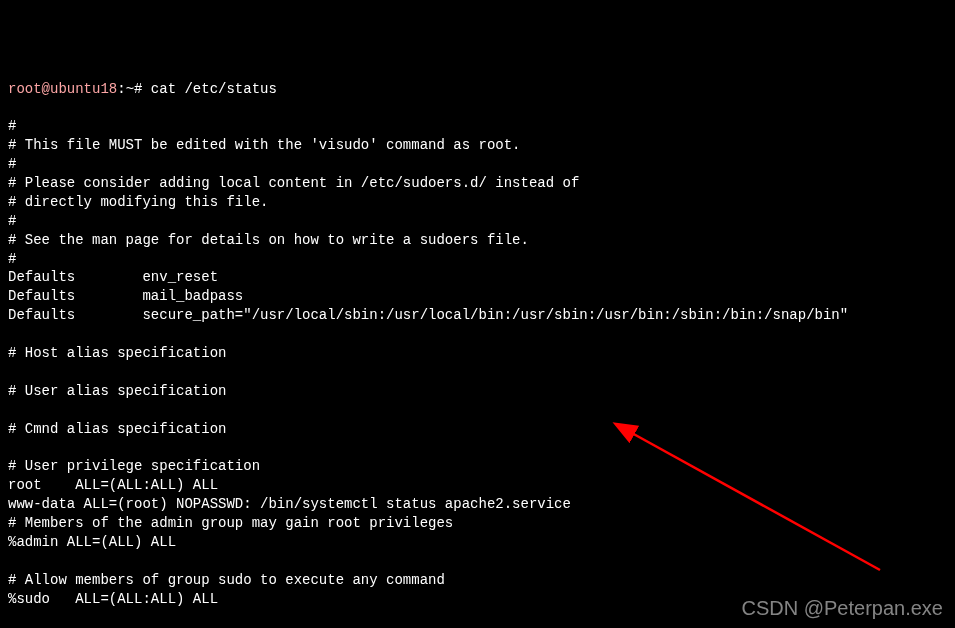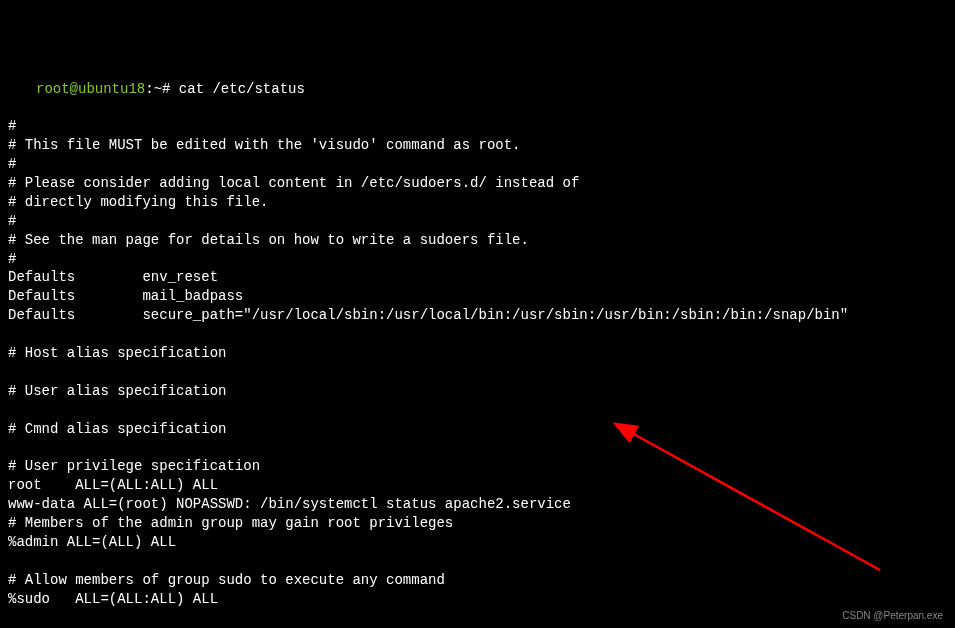--- a/index.html
+++ b/index.html
@@ -10,34 +10,34 @@
       font-size: 14px;
       line-height: 1.35;
       padding: 4px 8px;
       width: 955px;
       height: 628px;
       overflow: hidden;
       position: relative;
       white-space: pre;
     }
     .line { white-space: pre; }
-    .prompt-user { color: #84cc16; margin-left: 28px; }
+    .prompt-user { color: #fca5a5; }
     .arrow-svg {
       position: absolute;
       top: 420px;
       left: 610px;
       pointer-events: none;
     }
     .watermark {
       position: absolute;
       right: 12px;
       bottom: 6px;
       color: rgba(220,220,220,0.6);
       font-family: Arial, sans-serif;
-      font-size: 10px;
+      font-size: 20px;
       margin-top: 24px;
     }
   </style>
 </head>
 <body>
 
 
 
 <div class="line"><span class="prompt-user">root@ubuntu18</span><span>:</span><span>~</span><span>#</span> <span>cat /etc/status</span></div>
 <div id="output"><div class="line">#</div><div class="line"># This file MUST be edited with the 'visudo' command as root.</div><div class="line">#</div><div class="line"># Please consider adding local content in /etc/sudoers.d/ instead of</div><div class="line"># directly modifying this file.</div><div class="line">#</div><div class="line"># See the man page for details on how to write a sudoers file.</div><div class="line">#</div><div class="line">Defaults        env_reset</div><div class="line">Defaults        mail_badpass</div><div class="line">Defaults        secure_path="/usr/local/sbin:/usr/local/bin:/usr/sbin:/usr/bin:/sbin:/bin:/snap/bin"</div><div class="line">&nbsp;</div><div class="line"># Host alias specification</div><div class="line">&nbsp;</div><div class="line"># User alias specification</div><div class="line">&nbsp;</div><div class="line"># Cmnd alias specification</div><div class="line">&nbsp;</div><div class="line"># User privilege specification</div><div class="line">root    ALL=(ALL:ALL) ALL</div><div class="line">www-data ALL=(root) NOPASSWD: /bin/systemctl status apache2.service</div><div class="line"># Members of the admin group may gain root privileges</div><div class="line">%admin ALL=(ALL) ALL</div><div class="line">&nbsp;</div><div class="line"># Allow members of group sudo to execute any command</div><div class="line">%sudo   ALL=(ALL:ALL) ALL</div><div class="line">&nbsp;</div><div class="line"># See sudoers(5) for more information on "#include" directives:</div></div>

